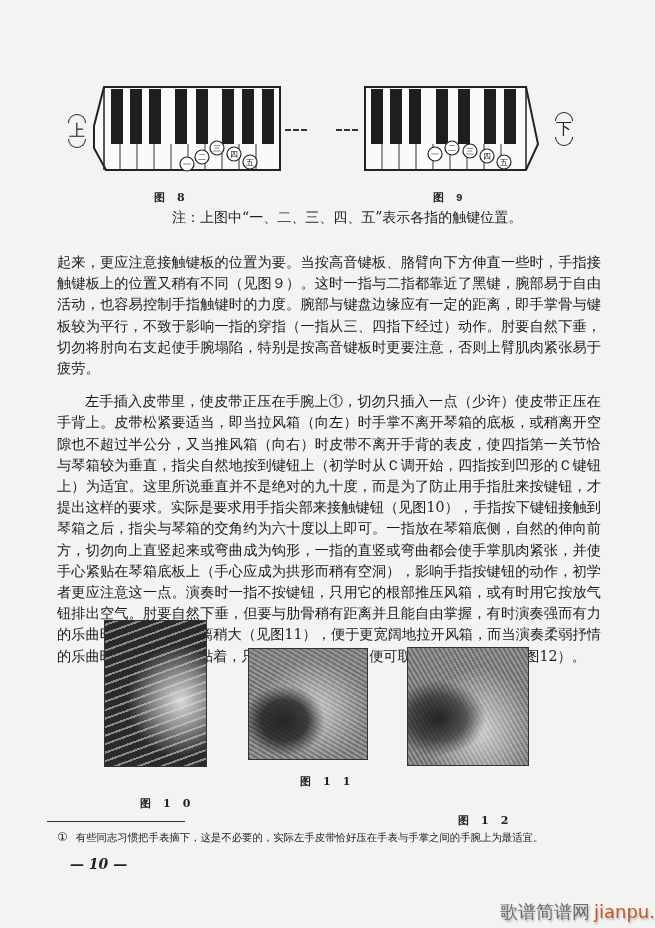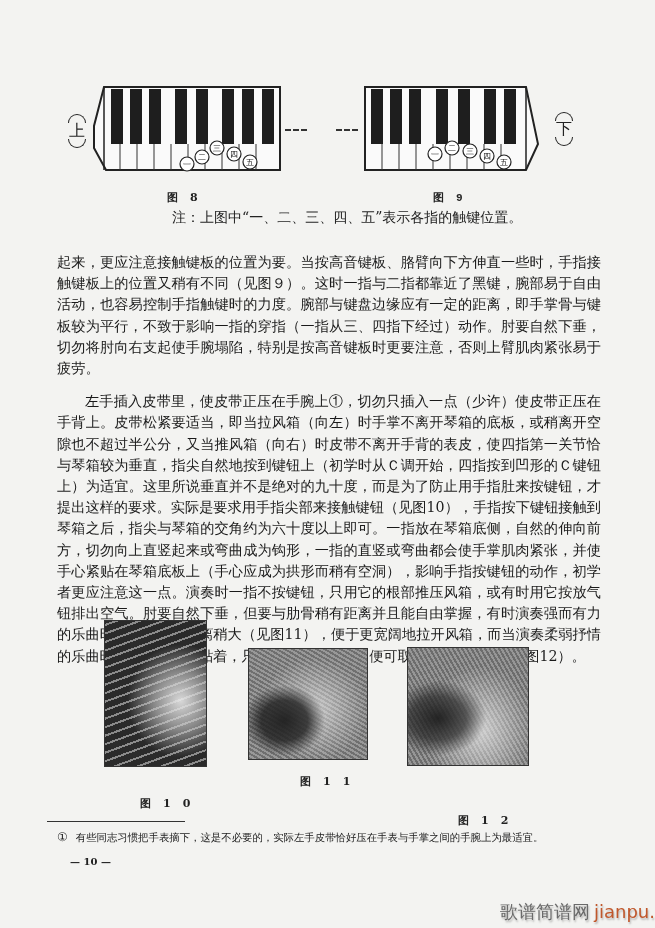--- a/index.html
+++ b/index.html
@@ -62,21 +62,21 @@
       radial-gradient(ellipse at 25% 60%, rgba(30,30,30,0.95) 0%, rgba(40,40,40,0.7) 22%, rgba(0,0,0,0) 38%),
       radial-gradient(ellipse at 60% 70%, rgba(225,225,225,0.85) 0%, rgba(160,160,160,0.4) 55%),
       repeating-linear-gradient(60deg, #4a4a4a 0 2px, #909090 2px 4px);
   }
   .rule { position: absolute; left: 47px; top: 821px; width: 138px; border-top: 1.3px solid #333; }
   .footnote {
     position: absolute; left: 57px; top: 830px; font-size: 10.4px; color: #222; white-space: nowrap;
   }
   .footnote .mk { margin-right: 8px; font-size: 12px; }
   .page-num {
-    position: absolute; left: 70px; top: 856px; font-size: 10px; font-weight: bold; color: #222; text-align: right;
+    position: absolute; left: 70px; top: 856px; font-size: 14px; font-style: italic; font-weight: bold; color: #222; text-align: right;
   }
   .watermark {
     position: absolute; left: 500px; top: 900px; font-size: 18px; white-space: nowrap;
     text-shadow: 1px 2px 2px rgba(0,0,0,0.25);
   }
   .watermark .cn { color: #6a6a6a; font-family: "DejaVu Serif", serif; }
   .watermark .en { color: #c0572b; font-family: "DejaVu Sans", sans-serif; margin-left: 4px; }
 </style>
 </head>
 <body>
@@ -163,21 +163,21 @@
         <text x="71" y="71">一</text>
           <text x="88" y="65">二</text>
           <text x="106" y="68">三</text>
         <text x="123" y="73">四</text>
           <text x="140" y="79">五</text>
       </g>
     </svg>
   </div>
   <div class="side-mark" style="left:553px; top:114px;">下</div>
 
-  <div class="fig-cap" style="left:167px; top:190px;">
+  <div class="fig-cap" style="left:154px; top:190px;">
     <span>图</span><span>8</span>
   </div>
   <div class="fig-cap" style="left:433px; top:190px;font-family:Liberation Mono, monospace;">
     <span>图</span><span>9</span>
   </div>
 
   <div class="note">注：上图中“一、二、三、四、五”表示各指的触键位置。</div>
 
   <div class="body-text">
     <p>起来，更应注意接触键板的位置为要。当按高音键板、胳臂向下方伸直一些时，手指接触键板上的位置又稍有不同（见图９）。这时一指与二指都靠近了黑键，腕部易于自由活动，也容易控制手指触键时的力度。腕部与键盘边缘应有一定的距离，即手掌骨与键板较为平行，不致于影响一指的穿指（一指从三、四指下经过）动作。肘要自然下垂，切勿将肘向右支起使手腕塌陷，特别是按高音键板时更要注意，否则上臂肌肉紧张易于疲劳。</p>

